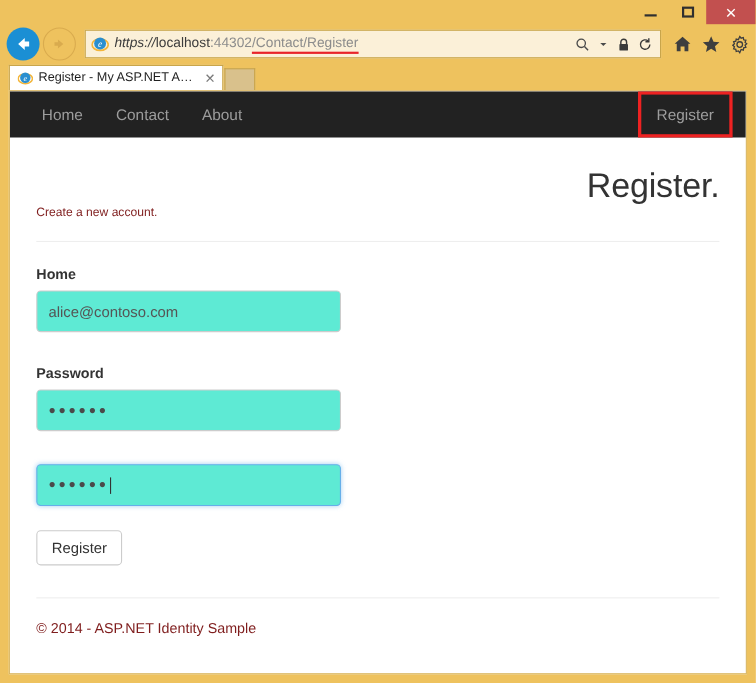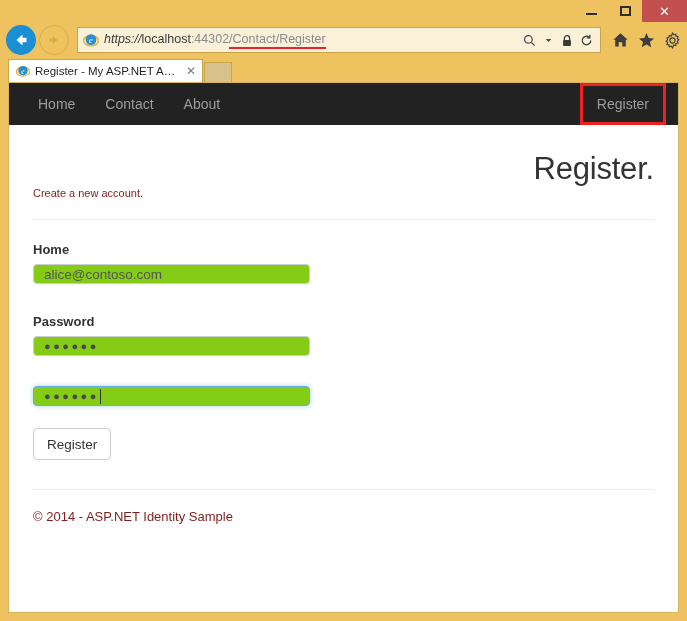--- a/index.html
+++ b/index.html
@@ -271,28 +271,28 @@
   label.field-label {
     display: block;
     font-size: 13px;
     font-weight: bold;
     color: #333333;
     margin-bottom: 7px;
   }
 
   .field-input {
     width: 277px;
-    height: 20px;
+    height: 38px;
     border: 1px solid #cccccc;
     border-radius: 4px;
     padding: 0 10px;
     font-size: 13.5px;
     color: #555555;
     font-family: "Liberation Sans", sans-serif;
-    background: #84cc16;
+    background: #5eead4;
     outline: none;
     display: flex;
     align-items: center;
   }
   .field-input.focused {
     border-color: #66afe9;
     box-shadow: 0 0 5px rgba(102,175,233,0.6);
   }
   .dots {
     letter-spacing: 2.5px;

